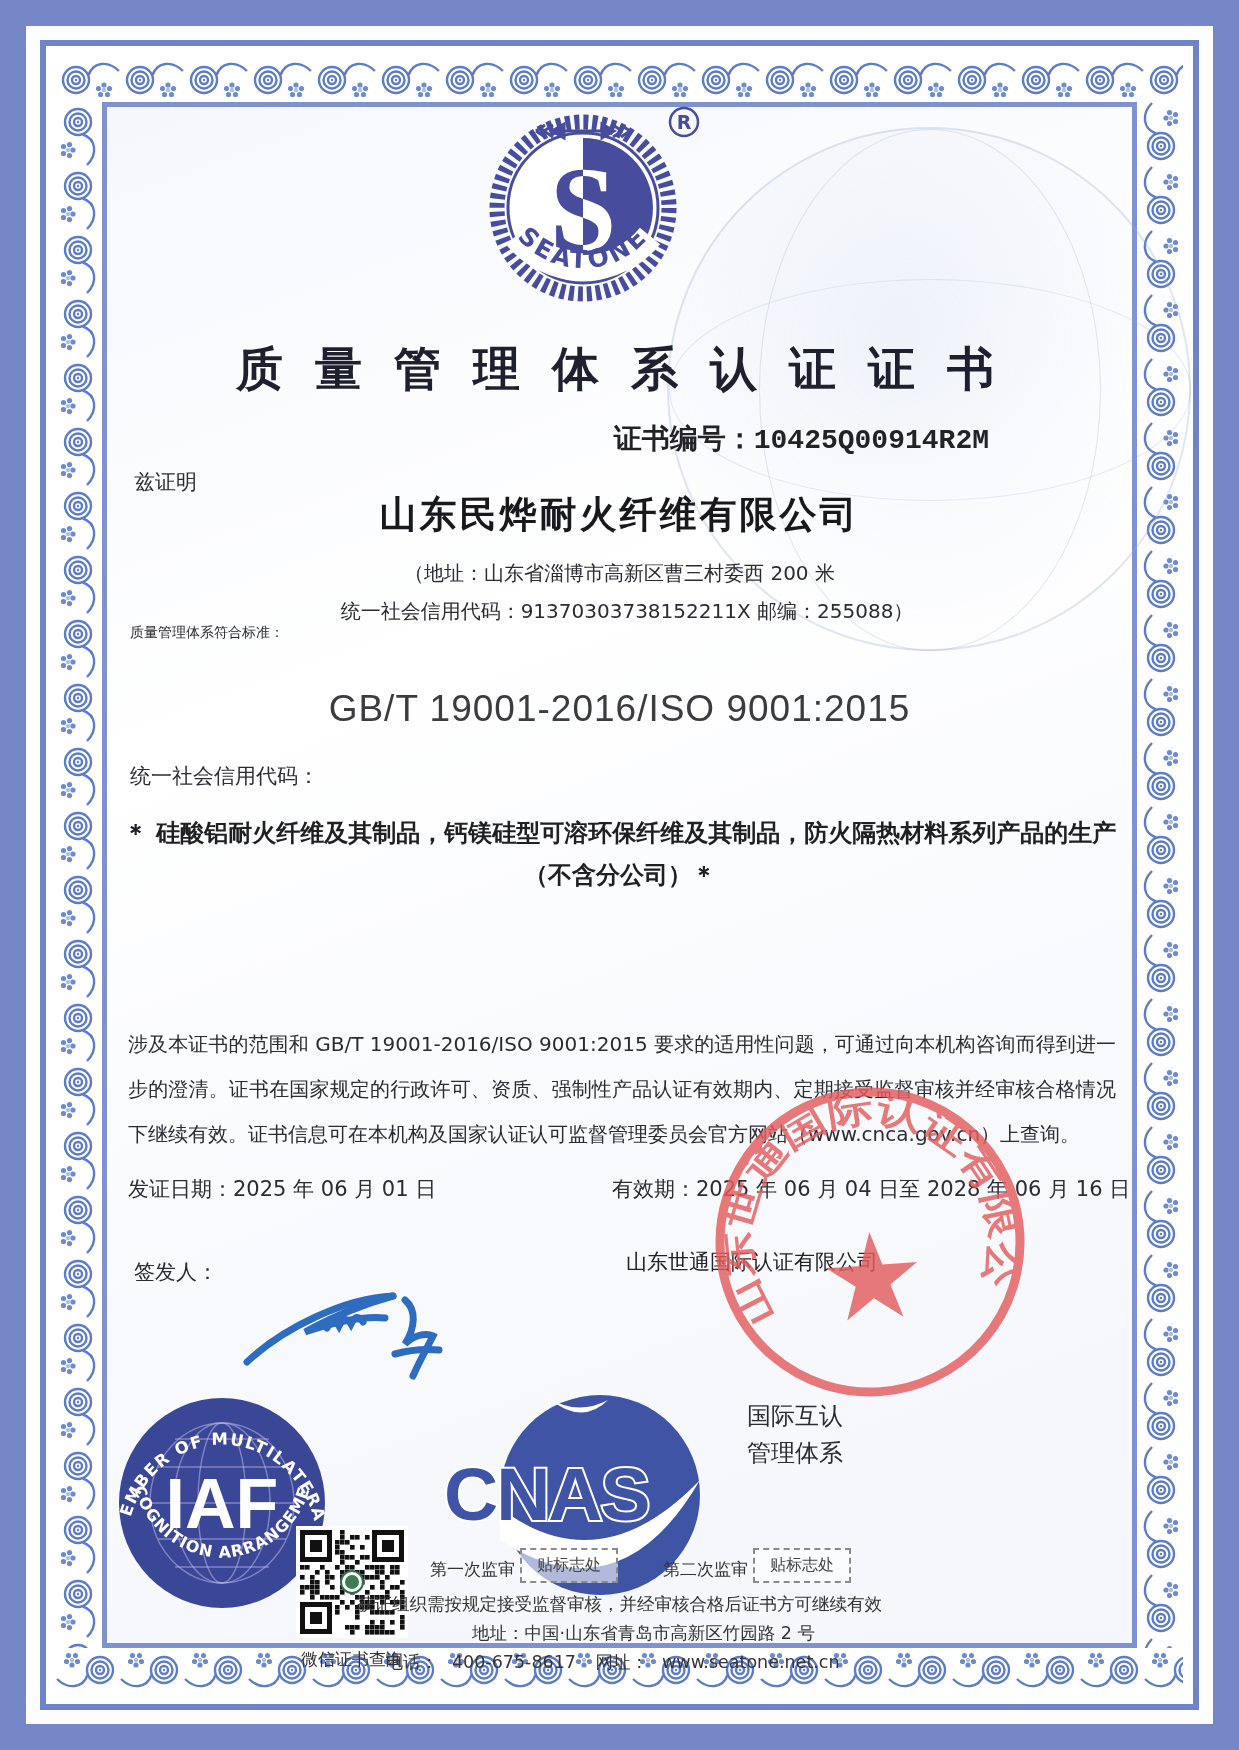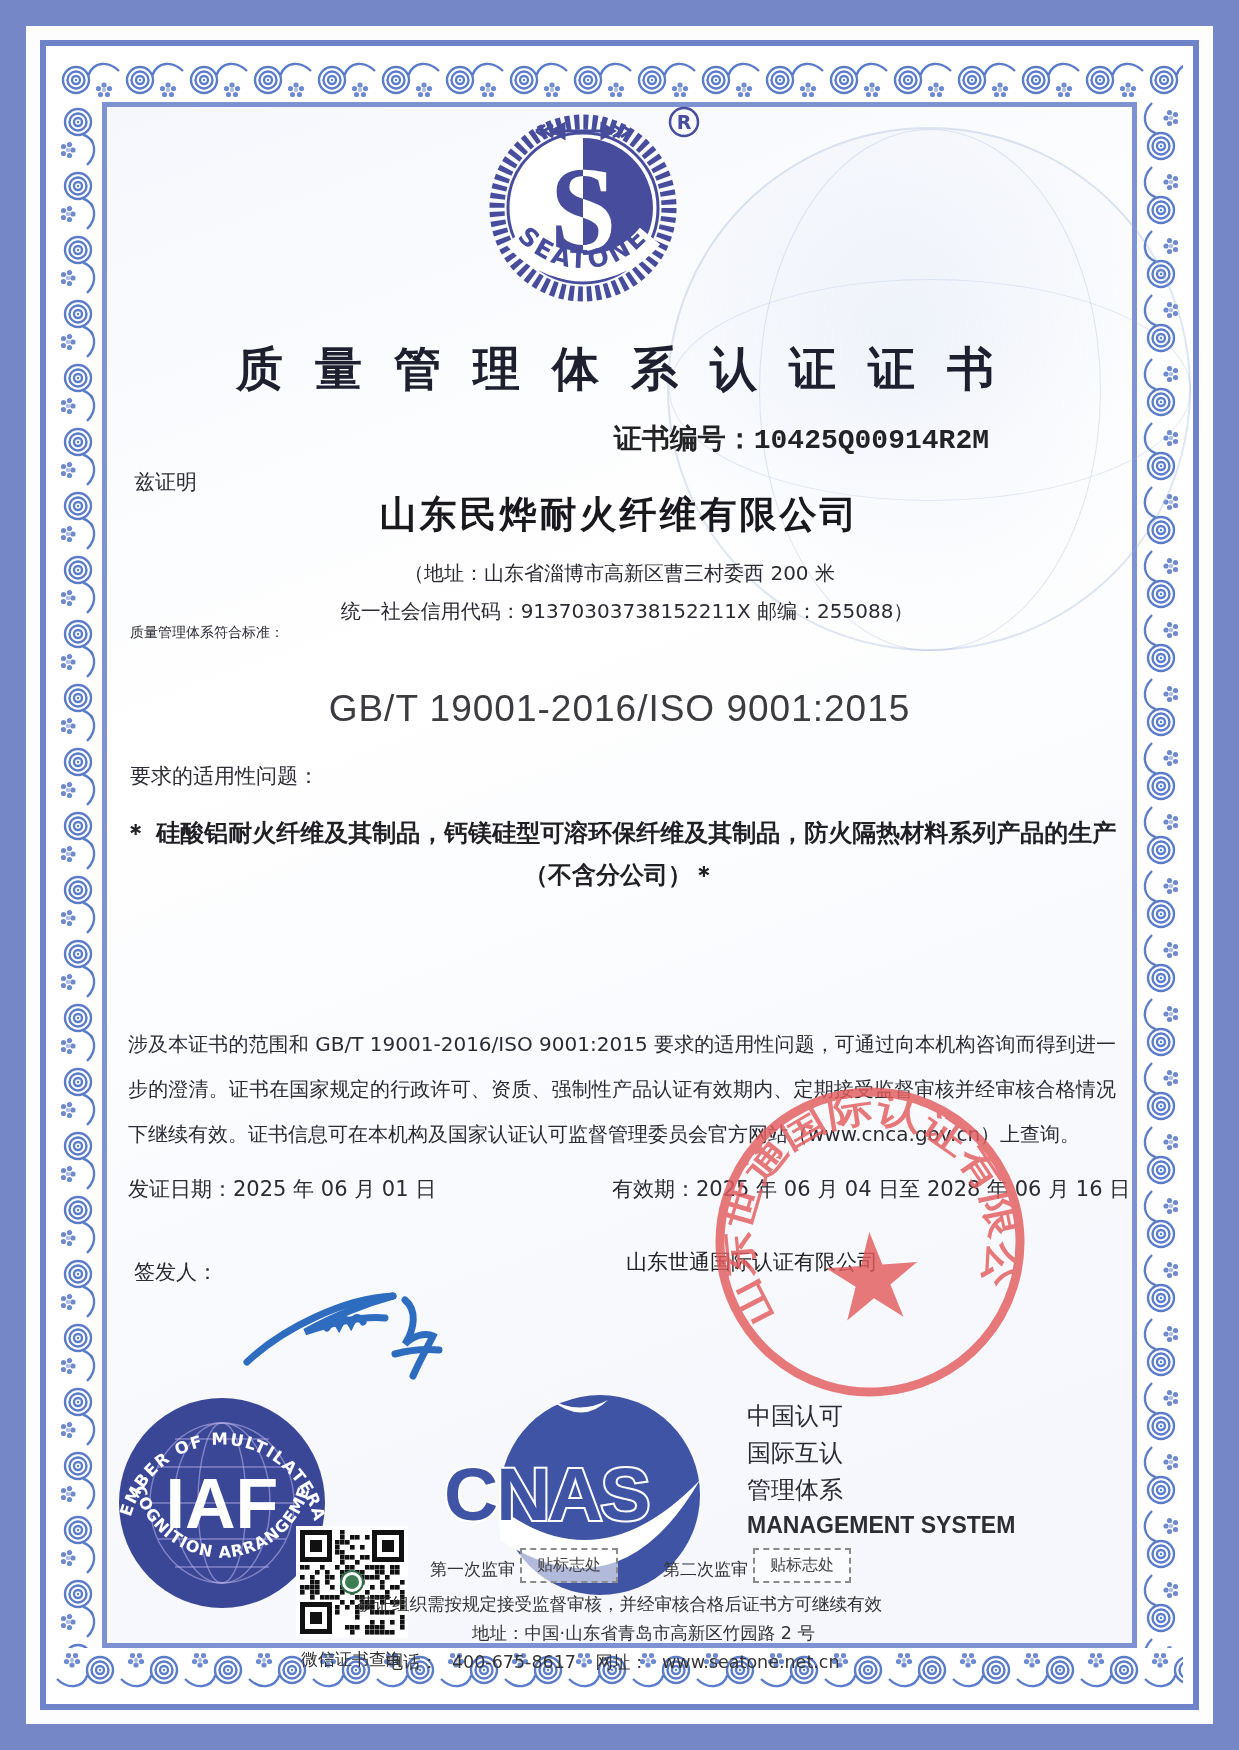--- a/index.html
+++ b/index.html
@@ -257,21 +257,21 @@
 <div class="abs cert-no-row">
   <span>证书编号：</span><span>10425Q00914R2M</span>
 </div>
 
 <div class="abs certify-label">兹证明</div>
 <div class="abs company-name">山东民烨耐火纤维有限公司</div>
 <div class="abs addr1">（地址：山东省淄博市高新区曹三村委西 200 米</div>
 <div class="abs addr2">统一社会信用代码：91370303738152211X 邮编：255088）</div>
 <div class="abs std-label">质量管理体系符合标准：</div>
 <div class="abs standard">GB/T 19001-2016/ISO 9001:2015</div>
-<div class="abs scope-label">要求的适用性问题：</div>
+<div class="abs scope-label">统一社会信用代码：</div>
 <div class="abs scope">＊ 硅酸铝耐火纤维及其制品，钙镁硅型可溶环保纤维及其制品，防火隔热材料系列产品的生产（不含分公司）＊</div>
 <div class="abs note">涉及本证书的范围和 GB/T 19001-2016/ISO 9001:2015 要求的适用性问题，可通过向本机构咨询而得到进一步的澄清。证书在国家规定的行政许可、资质、强制性产品认证有效期内、定期接受监督审核并经审核合格情况下继续有效。证书信息可在本机构及国家认证认可监督管理委员会官方网站（www.cnca.gov.cn）上查询。</div>
 
 <div class="abs issue-date">
   <span>发证日期：</span><span>2025 年 06 月 01 日</span>
 </div>
 <div class="abs validity">
   <span>有效期：</span><span>2025 年 06 月 04 日至 2028 年 06 月 16 日</span>
 </div>
 
@@ -320,24 +320,22 @@
 </svg>
 
 <svg class="abs cnas-svg" width="290" height="218" viewBox="0 0 290 218">
   <circle cx="172" cy="107" r="100" fill="#3f54a5"></circle>
   <path d="M72,120 Q172,196 272,92 Q192,230 72,152 Z" fill="#ffffff"></path>
   <path d="M120,10 q30,18 60,2 q-26,26 -60,-2" fill="#ffffff"></path>
   <text x="16" y="132" font-family="Liberation Sans, DejaVu Sans, sans-serif" font-size="75" font-weight="bold" fill="#3f54a5" stroke="#ffffff" stroke-width="4" paint-order="stroke" letter-spacing="-2">CNAS</text>
 </svg>
 
 <div class="abs accred">
-  <div>中国认可</div>
   <div>国际互认</div>
   <div>管理体系</div>
-  <div class="en">MANAGEMENT SYSTEM</div>
 </div>
 
 <svg class="abs qr-svg" width="112" height="112" viewBox="0 0 112 112">
   <rect width="112" height="112" fill="#ffffff"></rect>
   <g id="qr-cells" fill="#111">
       <rect x="44" y="4" width="4.6" height="4.6"></rect>
       <rect x="44" y="9" width="4.6" height="4.6"></rect>
       <rect x="54" y="9" width="4.6" height="4.6"></rect>
       <rect x="59" y="9" width="4.6" height="4.6"></rect>
       <rect x="69" y="9" width="4.6" height="4.6"></rect>

